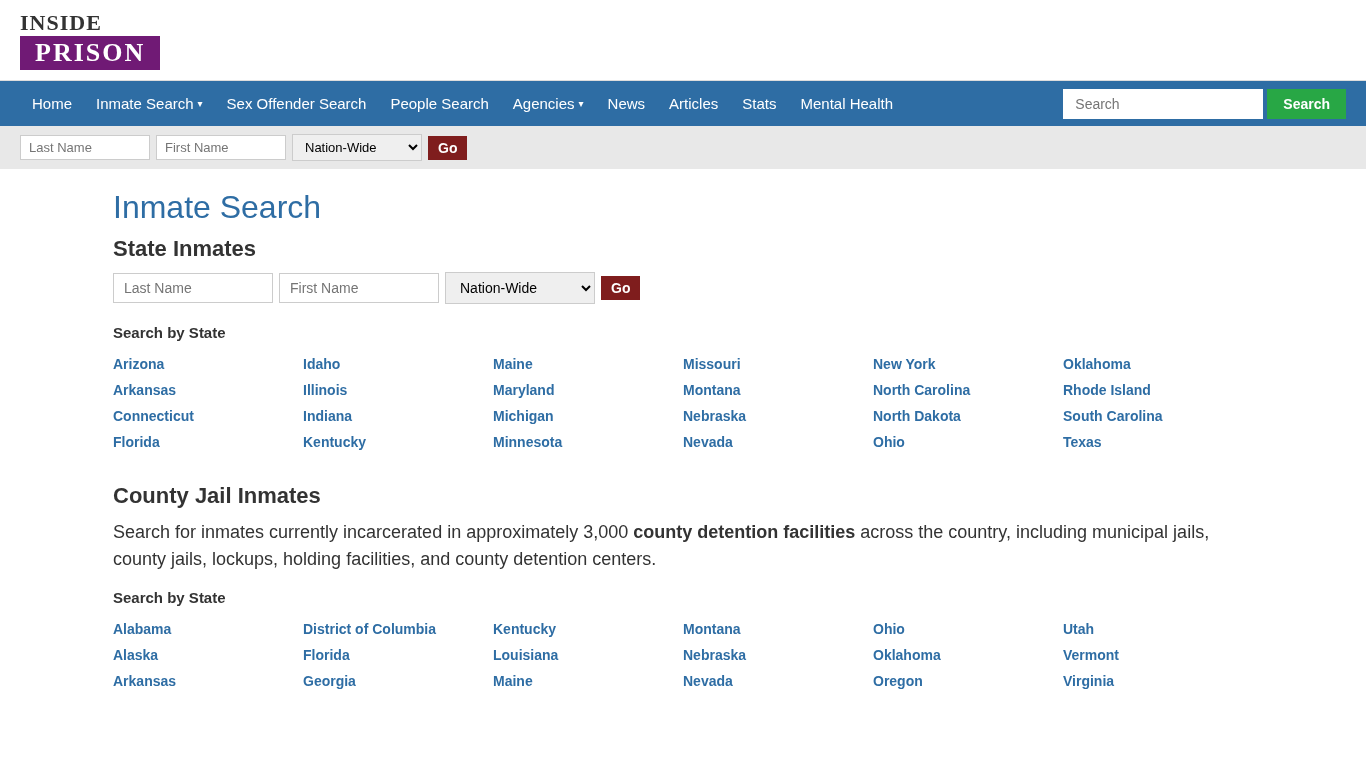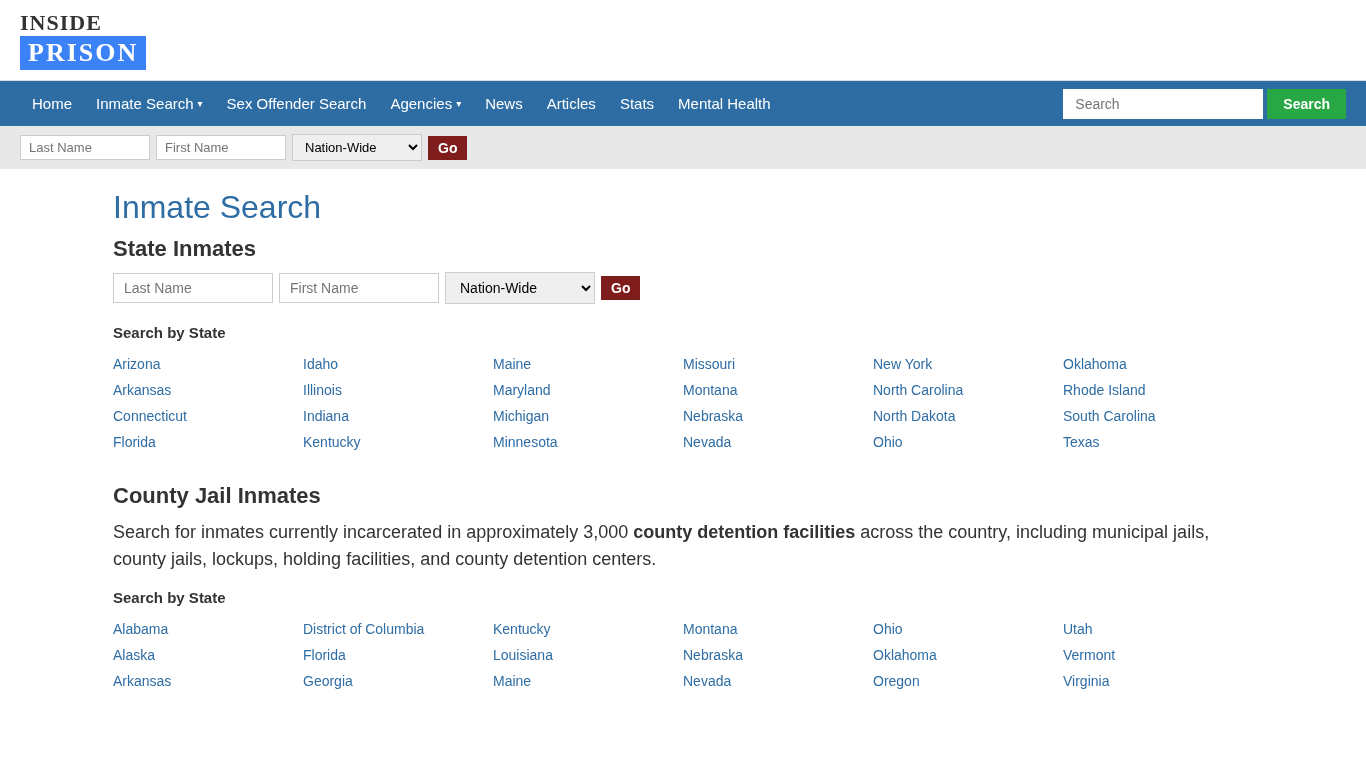--- a/index.html
+++ b/index.html
@@ -2,21 +2,21 @@
 <html><head>
   <meta charset="utf-8">
   <style>
     * { margin: 0; padding: 0; box-sizing: border-box; }
     body { font-family: Arial, sans-serif; font-size: 14px; color: #333; background: #fff; }
 
     
     #header { display: flex; align-items: flex-end; padding: 10px 20px; background: #fff; border-bottom: 1px solid #ddd; }
     #logo { display: flex; flex-direction: column; align-items: flex-start; margin-right: auto; text-decoration: none; }
     #logo .logo-top { font-size: 22px; font-weight: bold; color: #333; letter-spacing: 1px; font-family: Georgia, serif; }
-    #logo .logo-bottom { font-size: 26px; font-weight: bold; color: #1a6aab; background: #3b82f6; color: #fff; padding: 2px 8px; letter-spacing: 2px; font-family: Georgia, serif; }
+    #logo .logo-bottom { font-size: 26px; font-weight: bold; color: #1a6aab; background: #701a75; color: #fff; padding: 2px 15px; letter-spacing: 2px; font-family: Georgia, serif; }
 
     
     #nav { background: #2e6da4; padding: 0 20px; display: flex; align-items: center; }
     #nav a, #nav .nav-dropdown { color: #fff; text-decoration: none; padding: 14px 12px; display: inline-flex; align-items: center; font-size: 15px; cursor: pointer; }
     .nav-dropdown-arrow { margin-left: 4px; font-size: 10px; }
     .nav-search-wrap { margin-left: auto; display: flex; align-items: flex-start; gap: 4px; }
     .nav-search-input { padding: 7px 12px; border: none; font-size: 14px; width: 200px; outline: none; }
     .nav-search-btn { background: #28a745; color: #fff; border: none; padding: 7px 16px; font-size: 14px; cursor: pointer; font-weight: bold; }
 
     
@@ -32,21 +32,21 @@
     h2.section-title { font-size: 22px; color: #333; margin-bottom: 10px; font-weight: bold; }
     .section-desc { font-size: 13px; color: #333; margin-bottom: 16px; line-height: 1.5; }
     .subsection-label { font-size: 15px; font-weight: bold; color: #333; margin-bottom: 12px; }
 
     
     .name-search-form { display: flex; align-items: center; gap: 6px; margin-bottom: 20px; }
     .name-search-form input { padding: 6px 10px; border: 1px solid #ccc; font-size: 14px; width: 160px; }
     .name-search-form select { padding: 6px 10px; border: 1px solid #ccc; font-size: 14px; width: 150px; }
 
     
-    .state-grid { display: grid; grid-template-columns: repeat(6, 1fr); gap: 4px 0; margin-bottom: 30px; }
+    .state-grid { display: grid; grid-template-columns: repeat(6, 1fr); gap: 4px 0; margin-bottom: 30px; font-weight: bold; }
     .state-grid a { color: #2e6da4; text-decoration: none; font-size: 14px; padding: 3px 0; display: block; }
 
     
     .county-desc { font-size: 18px; color: #333; margin-bottom: 16px; line-height: 1.5; }
   </style>
 </head>
 <body>
 
 <div id="header">
   <a id="logo" href="#">
@@ -55,20 +55,21 @@
   </a>
 </div>
 
 <nav id="nav">
   <a href="#">Home</a>
   <span class="nav-dropdown">
     <span>Inmate Search</span>
     <span class="nav-dropdown-arrow">▾</span>
   </span>
   <a href="#">Sex Offender Search</a>
+  <a href="#">People Search</a>
   <span class="nav-dropdown">
     <span>Agencies</span>
     <span class="nav-dropdown-arrow">▾</span>
   </span>
   <a href="#">News</a>
   <a href="#">Articles</a>
   <a href="#">Stats</a>
   <a href="#">Mental Health</a>
   <div class="nav-search-wrap">
     <input class="nav-search-input" type="text" placeholder="Search" style="">

